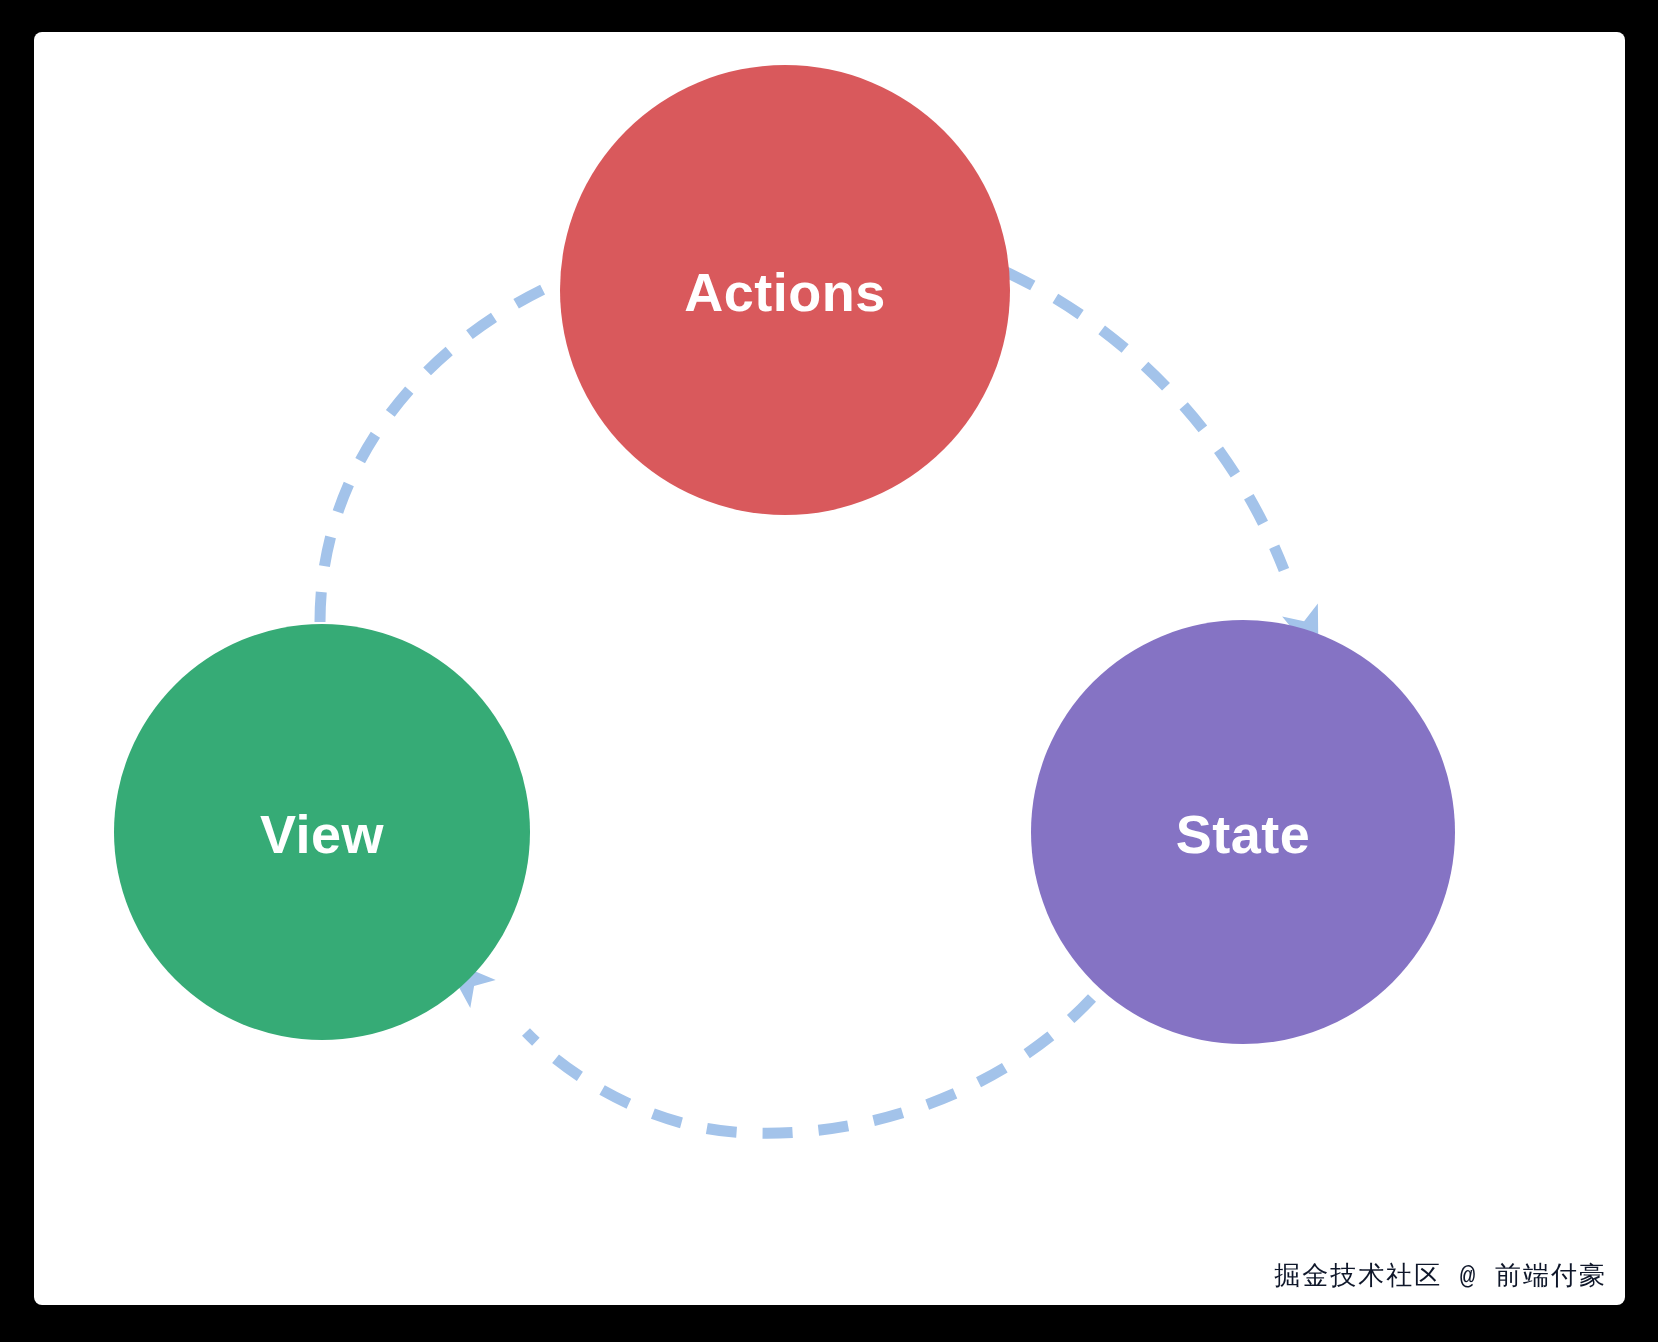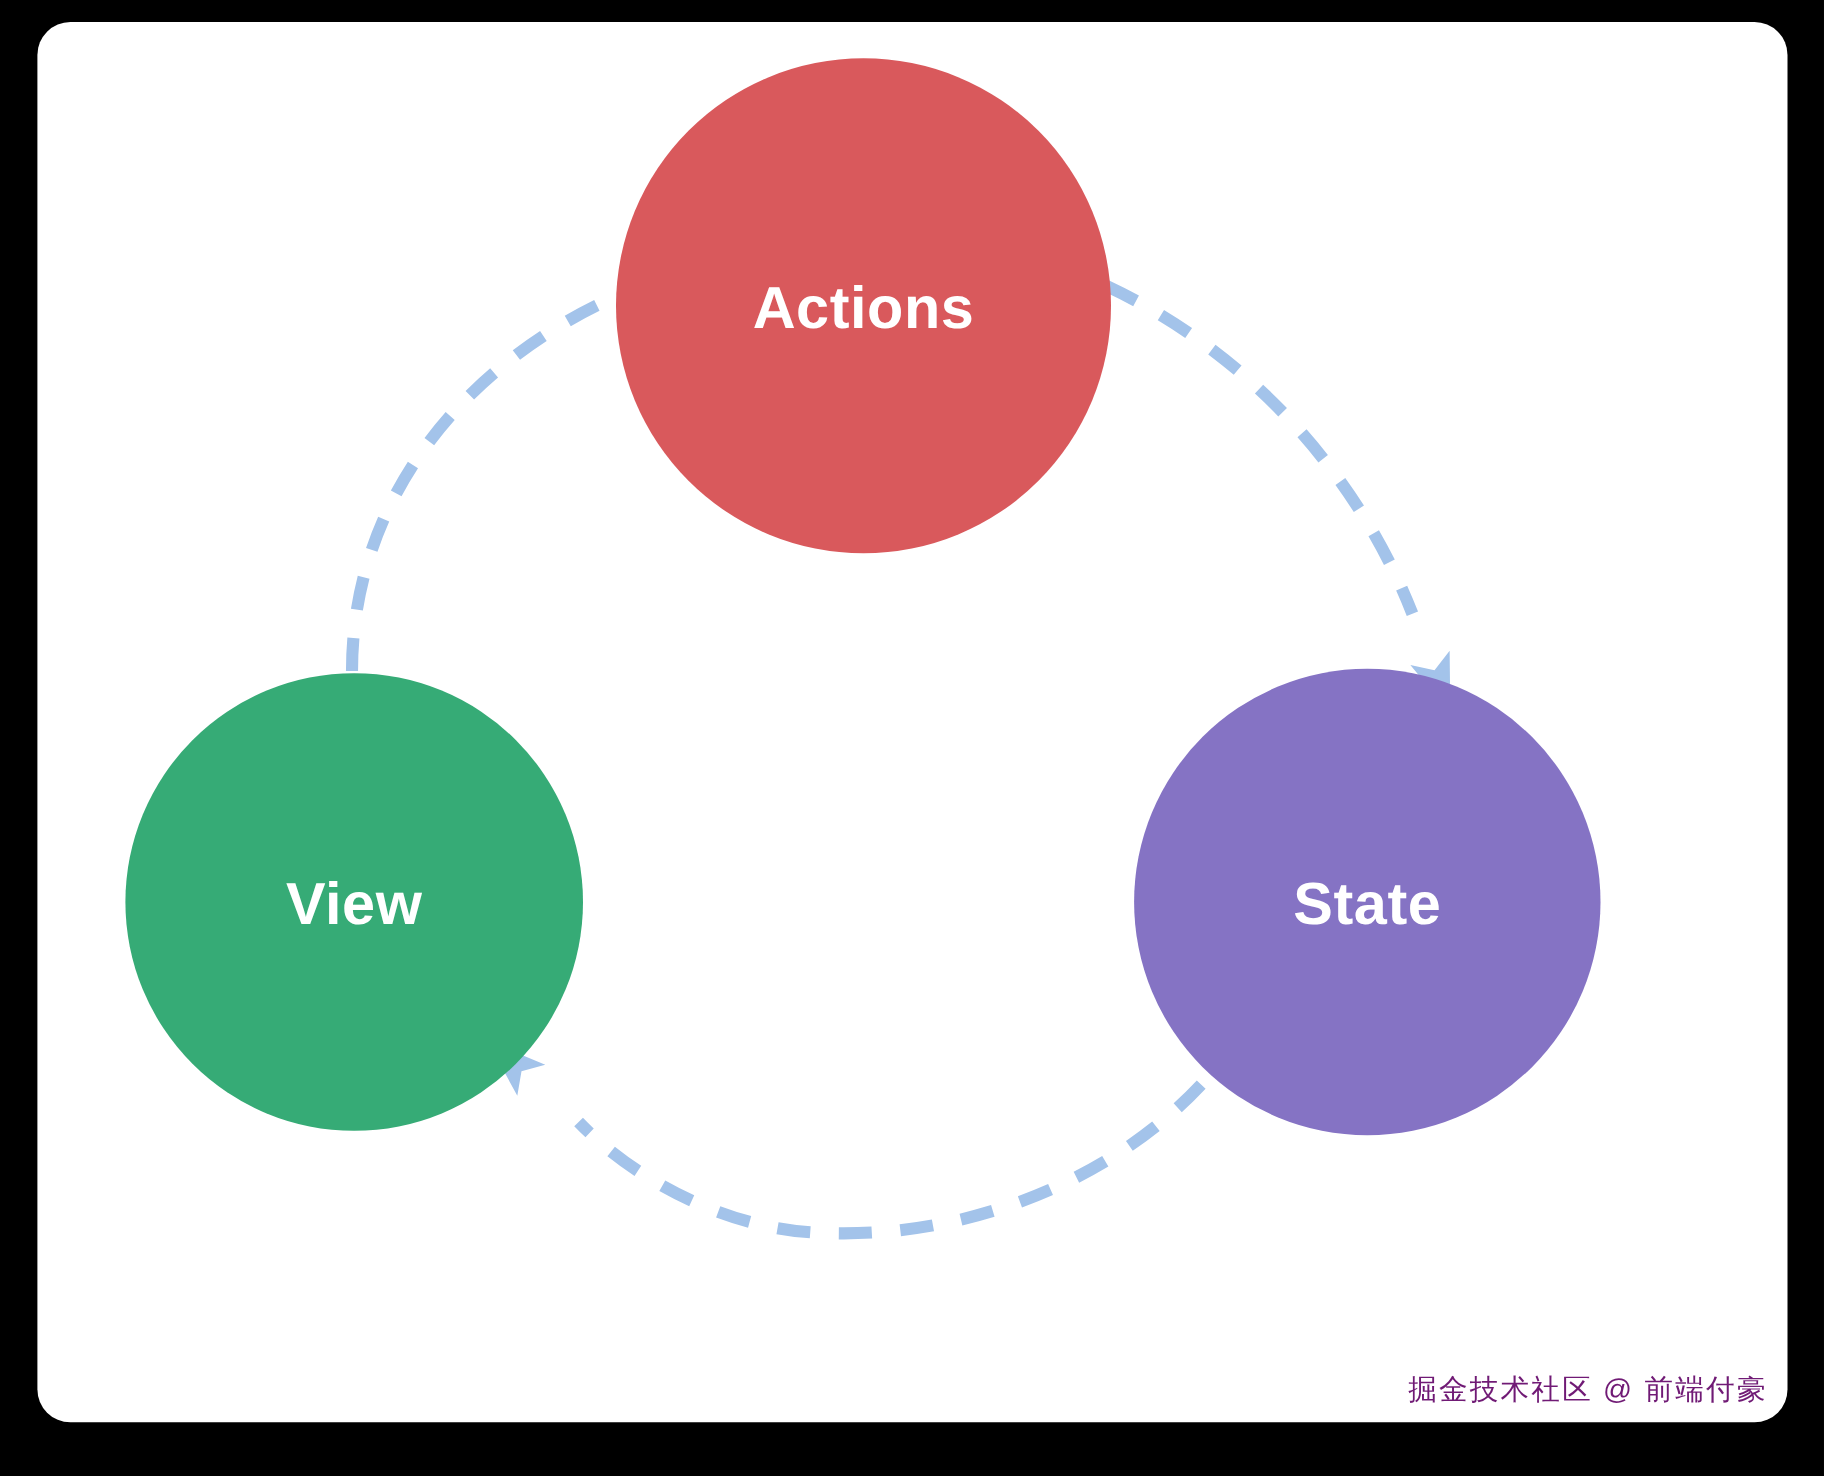--- a/index.html
+++ b/index.html
@@ -19,25 +19,25 @@
     position: relative;
     width: 1658px;
     height: 1342px;
     background: #000000;
   }
 
   
   #card {
     position: absolute;
     left: 34px;
-    top: 20px;
+    top: 32px;
     width: 1591px;
     height: 1273px;
     background: #ffffff;
-    border-radius: 30px;
+    border-radius: 8px;
     overflow: hidden;
   }
 
   #diagram-svg {
     position: absolute;
     left: 0;
     top: 0;
     width: 1591px;
     height: 1273px;
     display: block;
@@ -49,23 +49,23 @@
     fill: #ffffff;
     text-anchor: middle;
     dominant-baseline: central;
     letter-spacing: 0.5px;
   }
 
   .watermark {
     position: absolute;
     right: 18px;
     bottom: 12px;
-    font-family: Liberation Sans, sans-serif;
+    font-family: Liberation Mono, monospace;
     font-size: 26px;
-    color: #701a75;
+    color: #0f172a;
     letter-spacing: 2px;
     white-space: nowrap;
     user-select: none;
     text-align: right;
   }
 </style>
 </head>
 <body>
 
 <div id="canvas">

